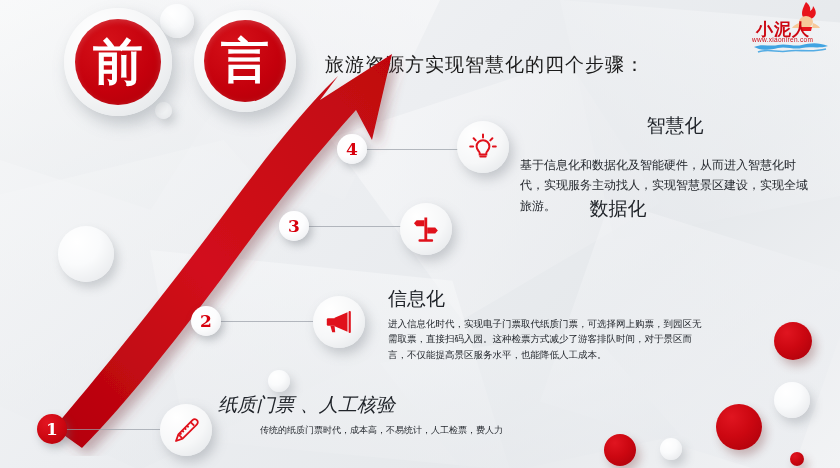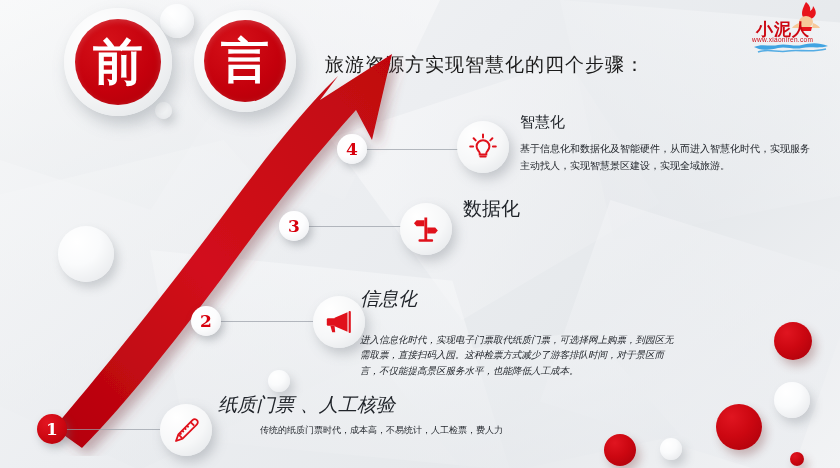--- a/index.html
+++ b/index.html
@@ -140,29 +140,29 @@
     font-family:"DejaVu Sans","Liberation Sans",sans-serif;
     white-space:nowrap;
   }
   .step .desc{
     color:#23272d;line-height:1.62;
     font-family:"DejaVu Sans","Liberation Sans",sans-serif;
   }
   #s1{left:218px;top:392px;}
   #s1 .title{font-size:19px;font-style:italic;}
   #s1 .desc{font-size:9px;margin-top:5px;margin-left:42px;}
-  #s2{left:360px;top:286px;width:330px;font-style:italic;}
+  #s2{left:388px;top:286px;width:330px;}
   #s2 .title{font-size:19px;}
-  #s2 .desc{font-size:9.5px;margin-top:20px;width:318px;}
-  #s3{left:463px;top:196px;width:310px;}
+  #s2 .desc{font-size:9.5px;margin-top:4px;width:318px;}
+  #s3{left:463px;top:196px;width:310px;text-align:center;}
   #s3 .title{font-size:19px;}
   #s3 .desc{font-size:8.5px;margin-top:3px;width:300px;}
   #s4{left:520px;top:113px;width:310px;}
-  #s4 .title{font-size:15px;}
-  #s4 .desc{font-size:10px;margin-top:8px;width:296px;line-height:1.7;}
+  #s4 .title{font-size:19px;text-align:center;}
+  #s4 .desc{font-size:12px;margin-top:16px;width:296px;line-height:1.7;}
 </style>
 </head>
 <body>
 
 <div id="slide">
 
   <div class="poly p1"></div>
   <div class="poly p2"></div>
   <div class="poly p3"></div>
   <div class="poly p4"></div>

